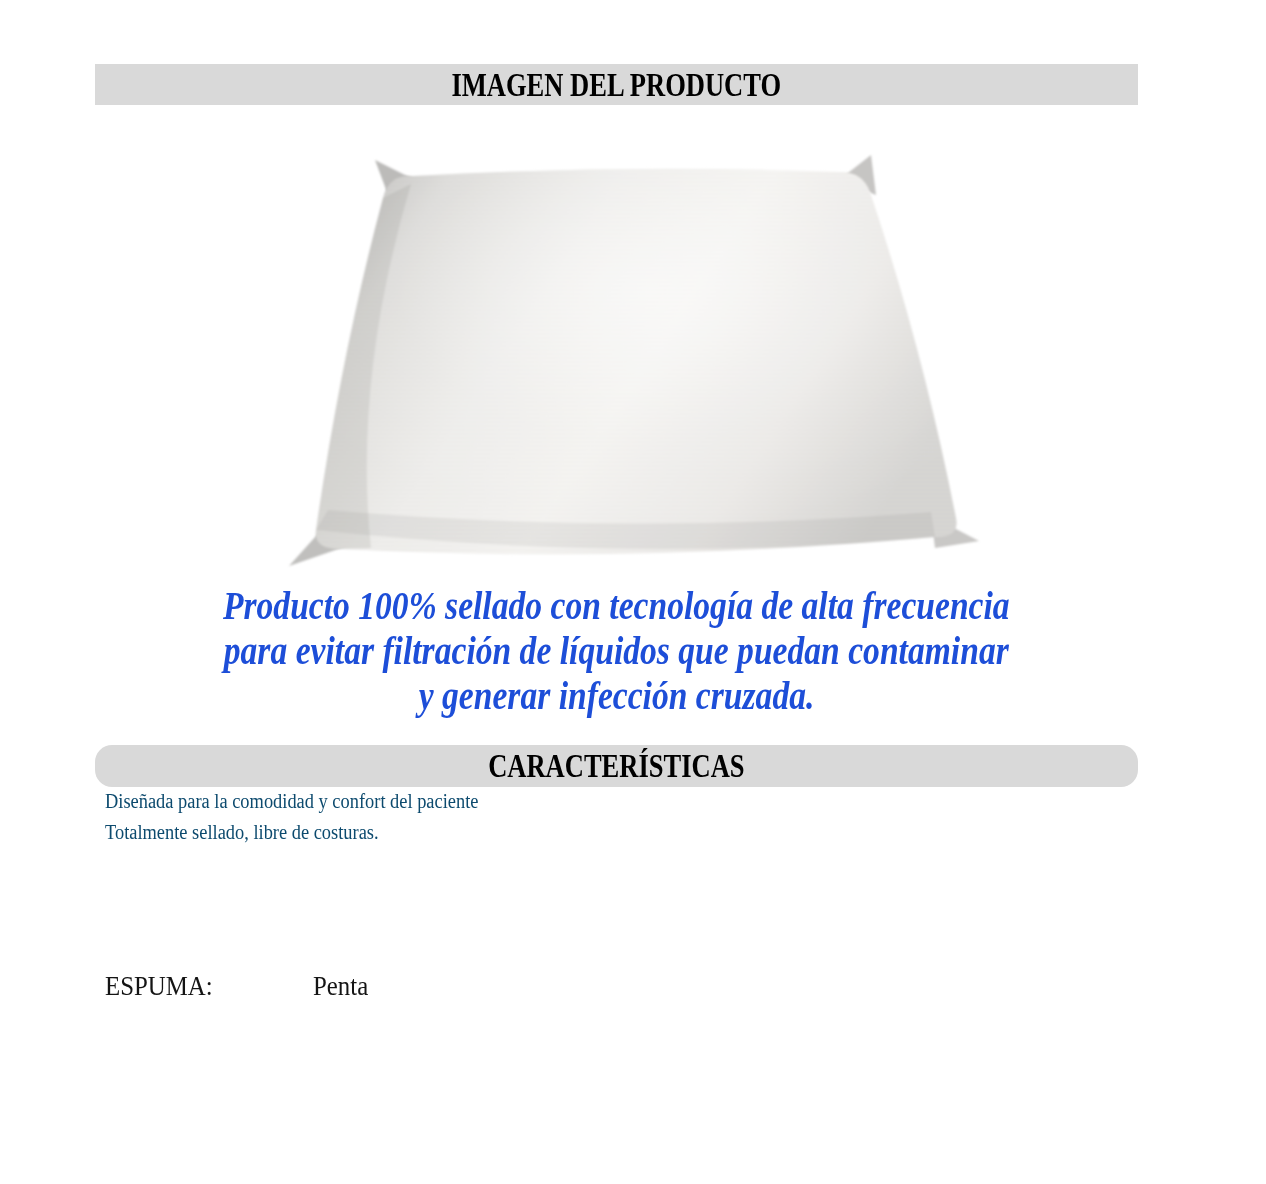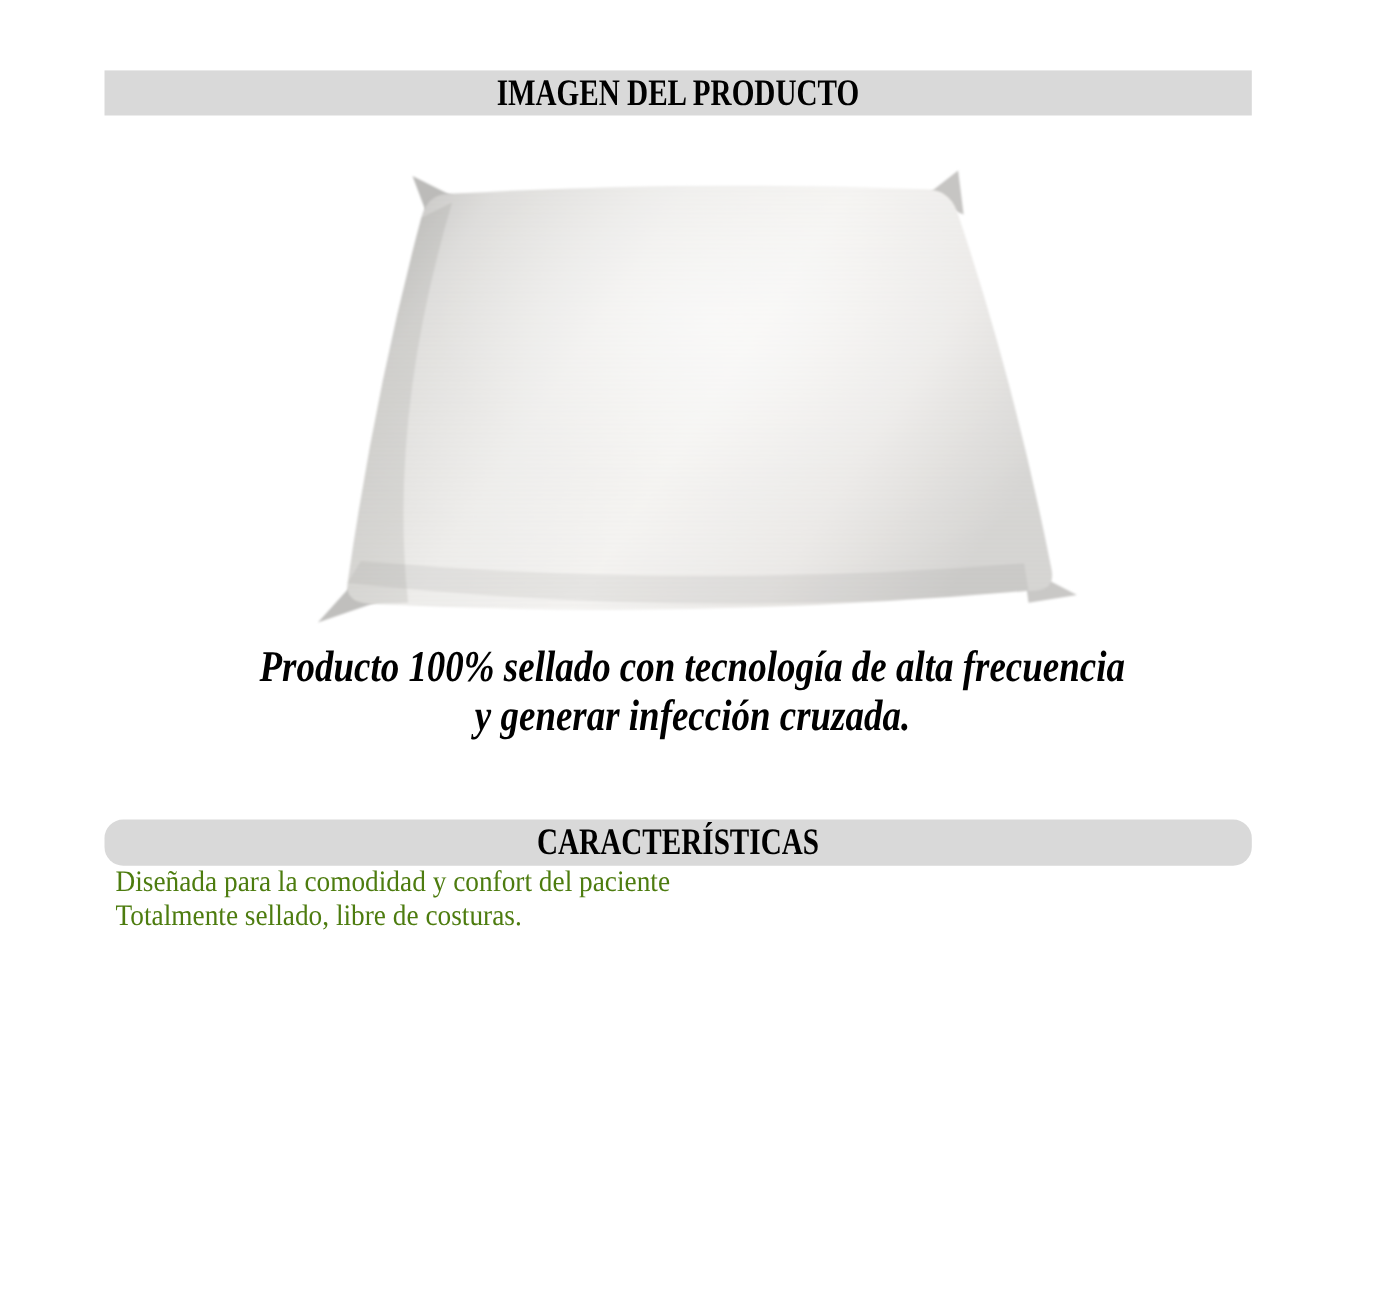--- a/index.html
+++ b/index.html
@@ -36,25 +36,25 @@
   }
   .product-figure {
     position: absolute;
     left: 283px;
     top: 140px;
     width: 700px;
     height: 430px;
   }
   .highlight-block {
     position: absolute;
-    left: 108px;
+    left: 95px;
     top: 583px;
     width: 1043px;
     text-align: center;
-    color: #000000;
+    color: #1d4ed8;
   }
   .highlight-line {
     height: 45px;
     line-height: 45px;
     font-size: 40px;
     font-weight: bold;
     font-style: italic;
     white-space: nowrap;
   }
   .highlight-line > span {
@@ -62,25 +62,25 @@
     transform: scaleX(0.84);
     transform-origin: center center;
   }
   .features-block {
     position: absolute;
     left: 105px;
     top: 786px;
     width: 1030px;
   }
   .feature-line {
-    font-size: 27px;
+    font-size: 20px;
     line-height: 31px;
     height: 31px;
     white-space: nowrap;
-    color: #4d7c0f;
+    color: #0c4a6e;
   }
   .feature-line > span {
     display: inline-block;
     transform: scaleX(0.92);
     transform-origin: left center;
   }
   .feature-gap { }
   .composition-block {
     position: absolute;
     left: 105px;
@@ -176,34 +176,45 @@
         <path d="M 100,58 Q 58,215 33,390 Q 30,410 60,409 L 88,408 Q 70,240 128,44 Z" fill="rgba(120,118,116,0.14)"></path>
       </g>
     </svg>
   </div>
 
   <div class="highlight-block">
     <div class="highlight-line">
       <span>Producto 100% sellado con tecnología de alta frecuencia</span>
     </div>
     <div class="highlight-line">
+      <span>para evitar filtración de líquidos que puedan contaminar</span>
+    </div>
+    <div class="highlight-line">
       <span>y generar infección cruzada.</span>
     </div>
   </div>
 
   <div class="section-bar bar-caracteristicas">
     <span class="bar-label">CARACTERÍSTICAS</span>
   </div>
 
   <div class="features-block">
     <div class="feature-line">
       <span>Diseñada para la comodidad y confort del paciente</span>
     </div>
     <div class="feature-line feature-gap">
       <span>Totalmente sellado, libre de costuras.</span>
     </div>
   </div>
 
 
   <div class="composition-block">
+    <div class="comp-row">
+      <div class="comp-label">
+        <span>ESPUMA:</span>
+      </div>
+      <div class="comp-value">
+        <span>Penta</span>
+      </div>
+    </div>
   </div>
 
 </div>
 
 </body></html>

